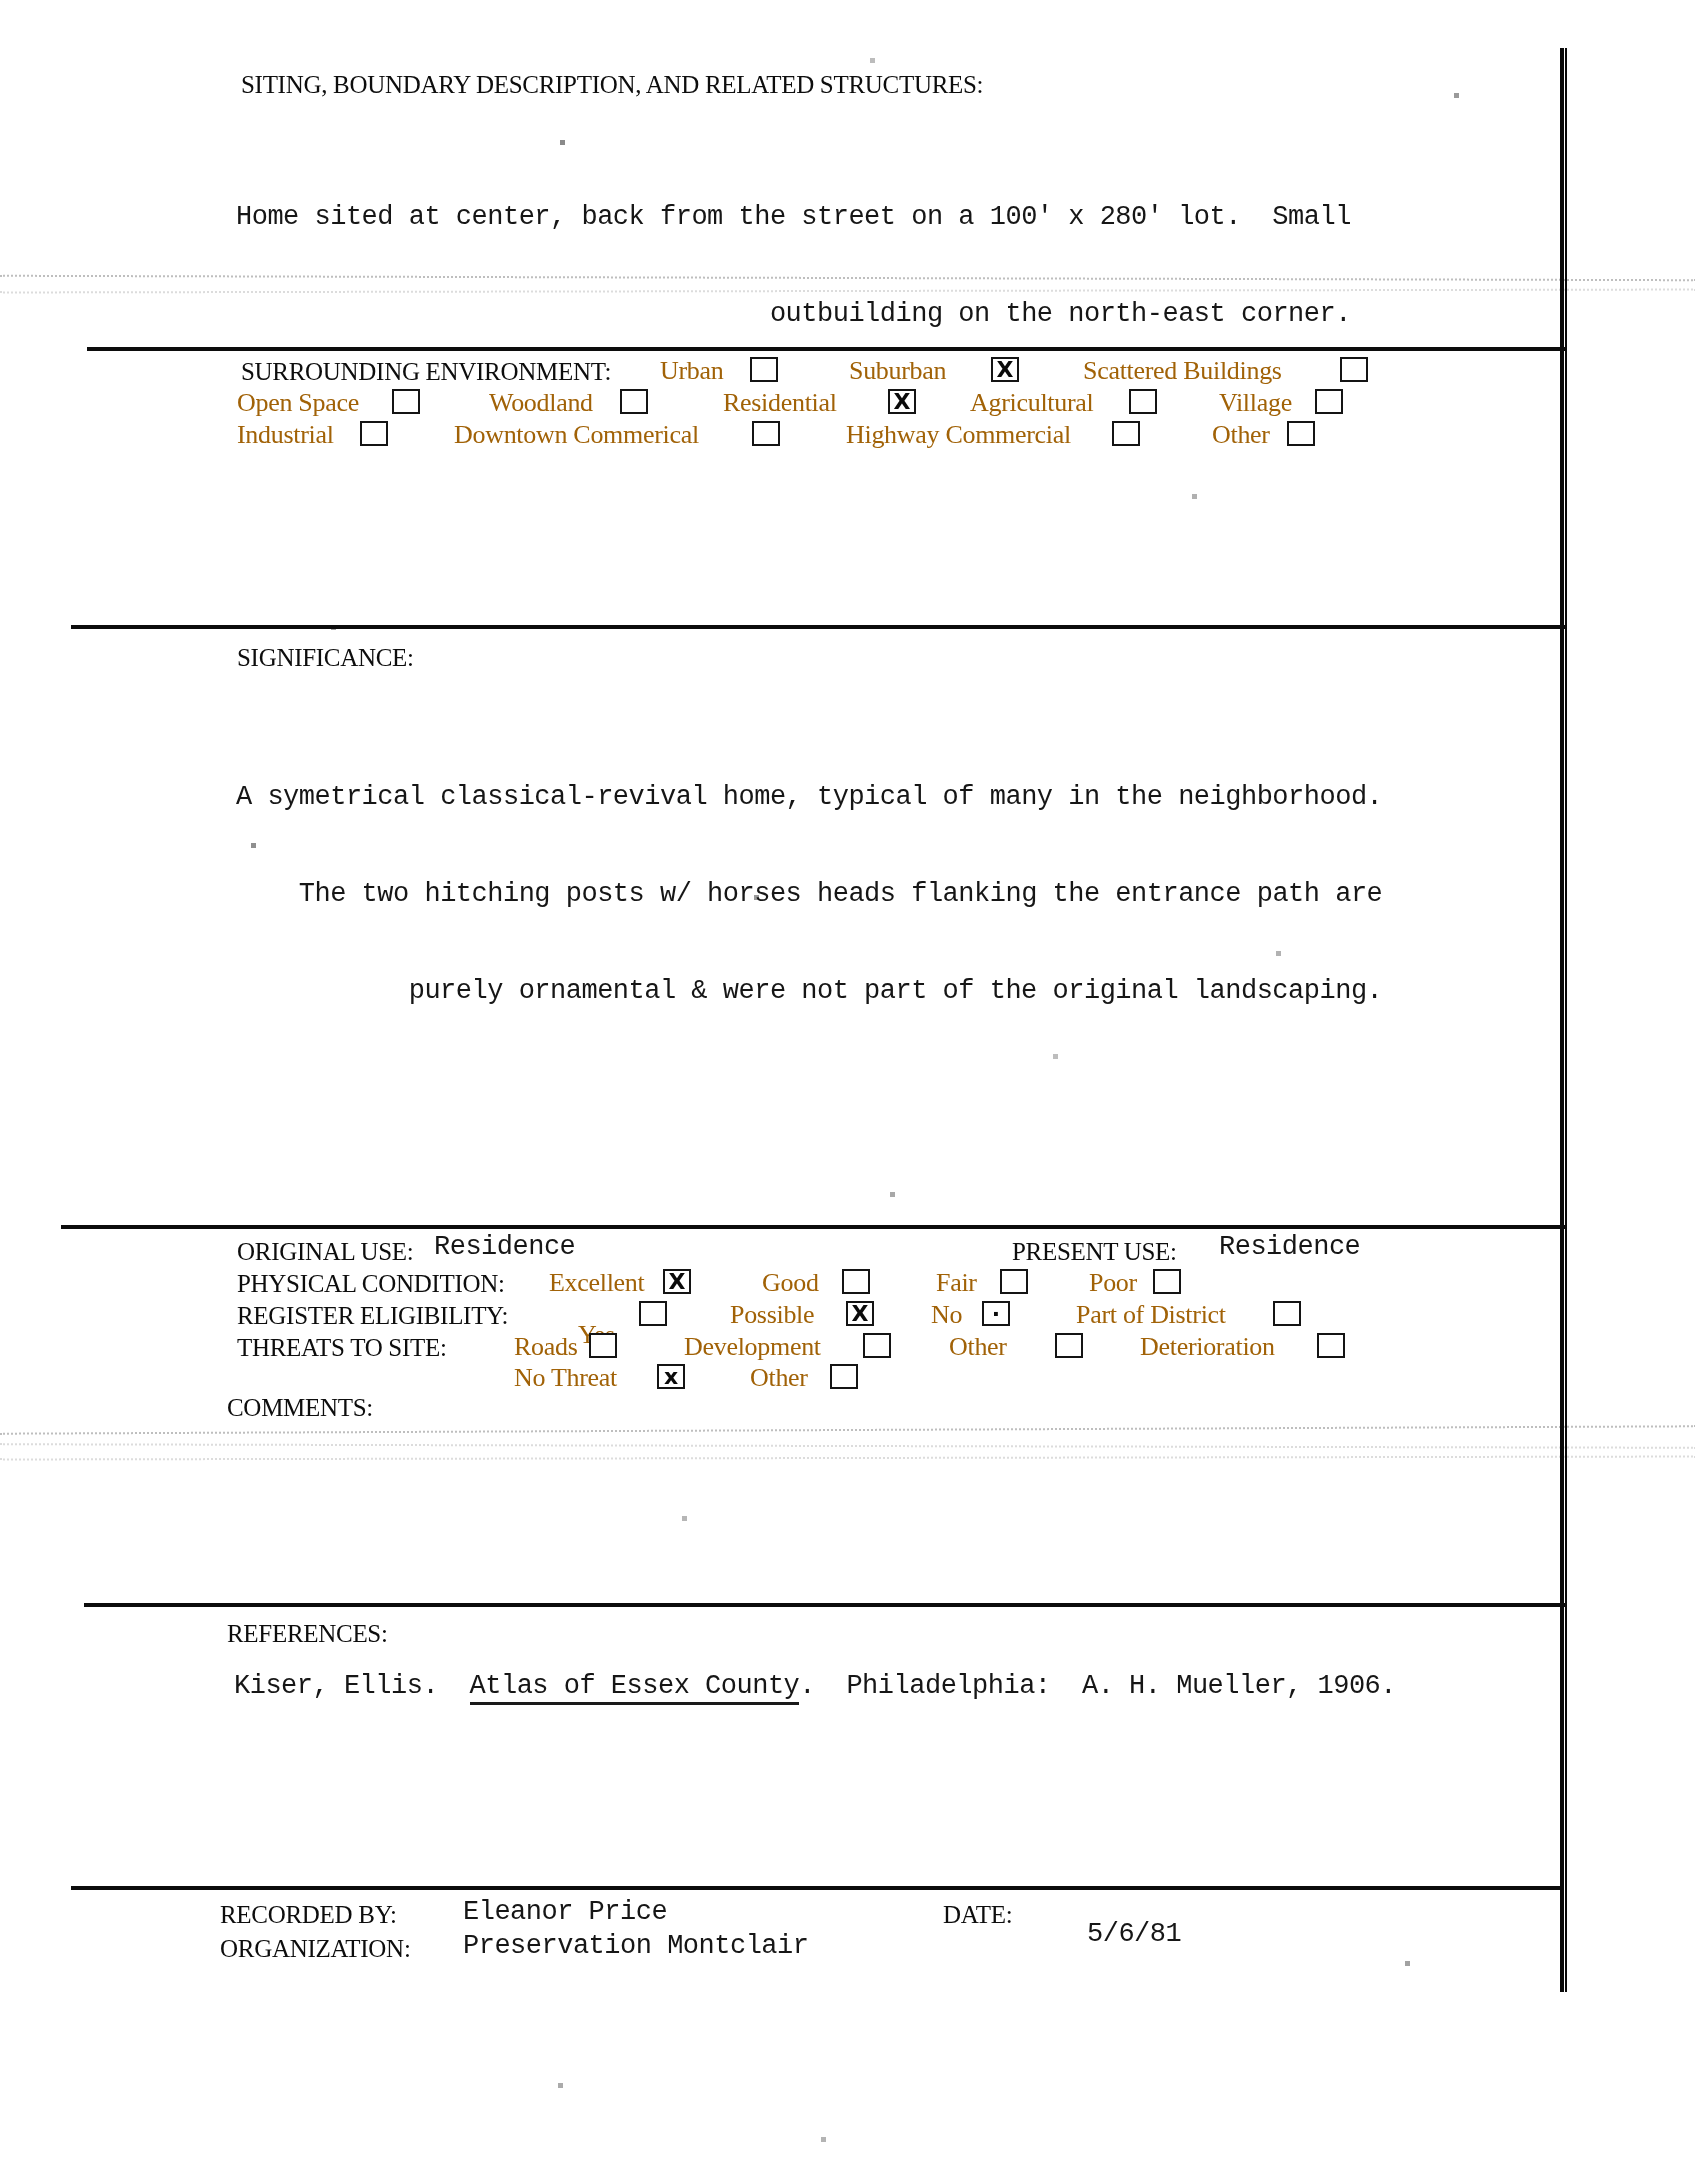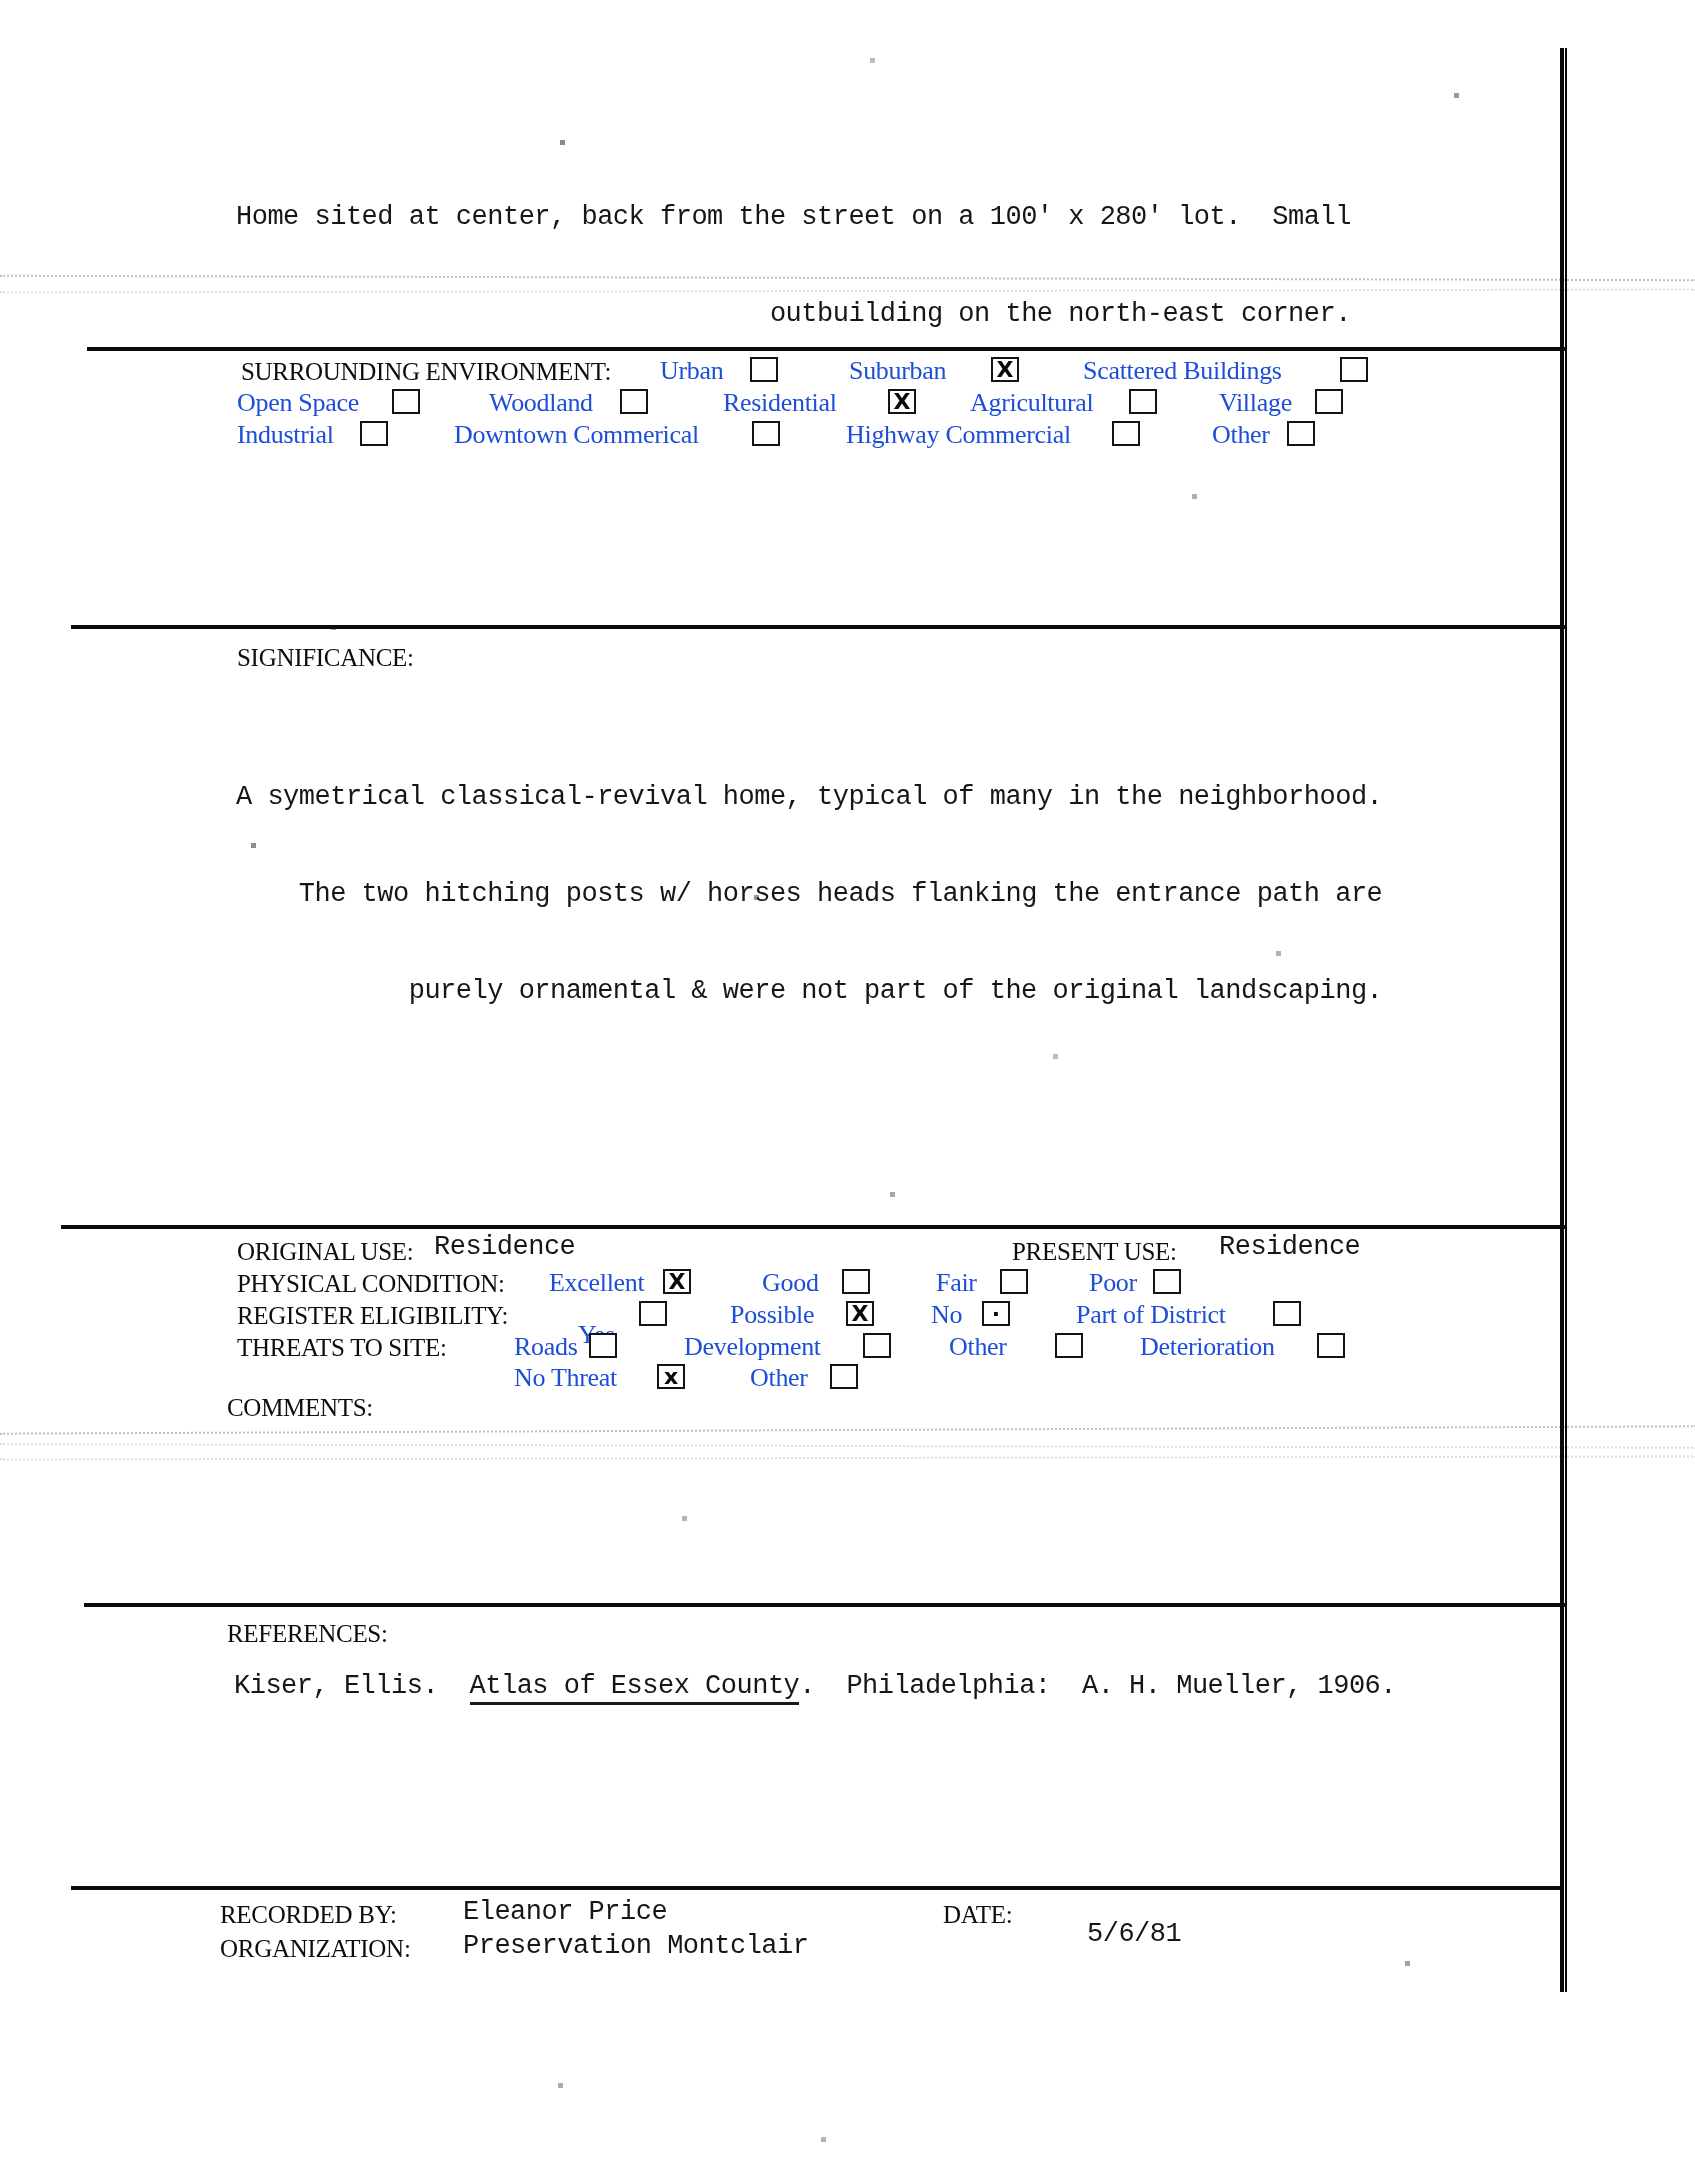--- a/index.html
+++ b/index.html
@@ -1,21 +1,21 @@
 <!DOCTYPE html>
 <html><head>
 <meta charset="utf-8">
 <style>
   html,body{margin:0;padding:0;background:#e8e8e8;}
   #page{position:relative;width:1696px;height:2184px;background:#ffffff;overflow:hidden;
         font-family:"Liberation Serif",serif;color:#111;}
   .lbl{position:absolute;font-family:"Liberation Serif",serif;font-size:25px;letter-spacing:-0.3px;
        color:#0d0d0d;white-space:pre;}
   .opt{position:absolute;font-family:"Liberation Serif",serif;font-size:26px;letter-spacing:-0.3px;
-       color:#1d4ed8;white-space:pre;}
+       color:#a16207;white-space:pre;}
   .mono{position:absolute;font-family:"Liberation Mono","DejaVu Sans Mono",monospace;
         font-size:27px;color:#161616;white-space:pre;letter-spacing:-0.5px;text-align:right;}
   .mono-block div{line-height:37px;}
   .row{position:absolute;left:0;width:1460px;height:34px;padding-left:20px;}
   .cb{position:absolute;box-sizing:border-box;width:28px;height:25px;border:2px solid #141414;
       top:1px;text-align:center;background:#fff;}
   .cbm{display:block;font-family:"DejaVu Sans",sans-serif;font-weight:bold;font-size:22px;
        line-height:21px;color:#0a0a0a;}
   .hrule{position:absolute;height:4px;background:#0c0c0c;}
   .vline{position:absolute;left:1560px;top:48px;height:1944px;width:7px;
@@ -43,20 +43,21 @@
   <div class="noise noise2" style="top:1457px;transform:rotate(-0.1deg);"></div>
 
   <div class="vline"></div>
 
   <div class="hrule" style="top:347px;left:87px;width:1480px;"></div>
   <div class="hrule" style="top:625px;left:71px;width:1496px;"></div>
   <div class="hrule" style="top:1225px;left:61px;width:1506px;"></div>
   <div class="hrule" style="top:1603px;left:84px;width:1483px;"></div>
   <div class="hrule" style="top:1886px;left:71px;width:1491px;"></div>
 
+  <div class="lbl" style="left:241px;top:71px;">SITING, BOUNDARY DESCRIPTION, AND RELATED STRUCTURES:</div>
   <div class="mono mono-block" style="left:236px;top:139px;">
     <div>Home sited at center, back from the street on a 100' x 280' lot.  Small</div>
     <div>outbuilding on the north-east corner.</div>
   </div>
 
   <div class="row" style="top:356px;">
     <span class="lbl" style="left:241px;top:2px;">SURROUNDING ENVIRONMENT:</span>
     <span class="opt" style="left:660px;">Urban</span>
     <span class="cb" style="left:750px;">
         <span class="cbm"></span>

